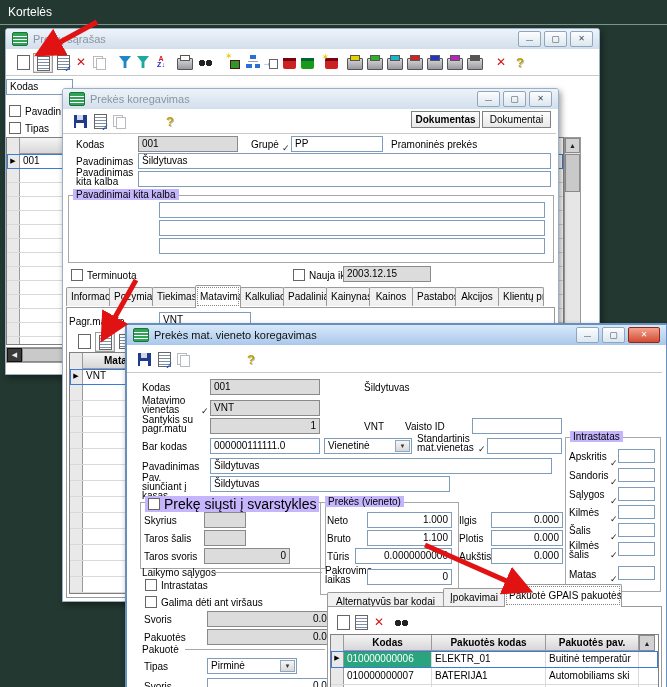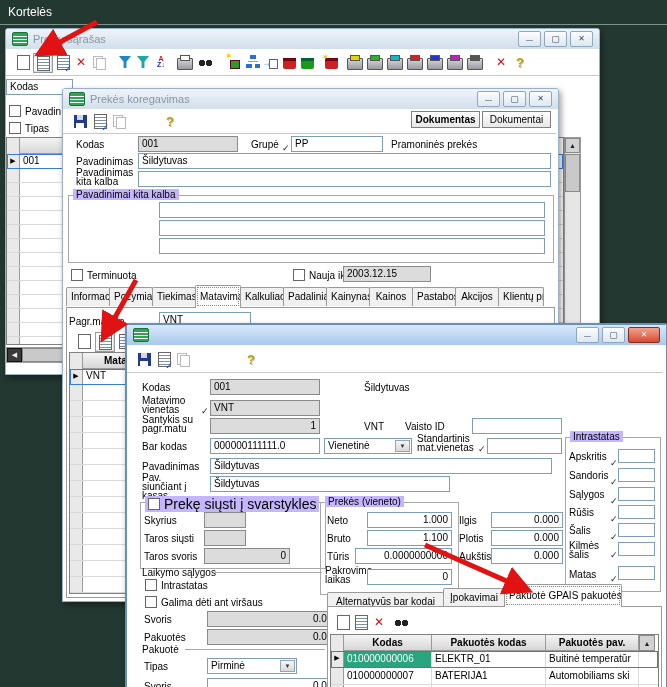--- a/index.html
+++ b/index.html
@@ -421,20 +421,21 @@
       <div class="gr" style="height:15px">
           <span class="mk"></span>
           <span class="gc" style="width:80px"></span>
         </div>
     </div>
   </div>
 
   <div class="win act" style="left:125px;top:323px;width:539px;height:395px">
     <div class="tbr act">
       <span class="appic"></span>
+      <span>Prekės mat. vieneto koregavimas</span>
       <span class="wbtns">
         <span class="wbtn g-min"></span>
         <span class="wbtn g-max"></span>
         <span class="wbtn red g-close"></span>
       </span>
     </div>
     <div class="tbi" style="left:8px;top:25px">
         <span class="ic-floppy"></span>
       </div>
     <div class="tbi" style="left:28px;top:25px">
@@ -472,21 +473,21 @@
     <div class="lbl lbl2" style="left:15px;top:148px;width:60px">Pav. siunčiant į kasas</div>
     <div class="fld" style="left:83px;top:151px;width:240px">Šildytuvas</div>
 
     <div class="gb" style="left:13px;top:177px;width:184px;height:65px">
       <span class="leg legcb" style="font-size:14px">
           <span>Prekę siųsti į svarstykles</span>
         </span>
     </div>
     <div class="lbl" style="left:17px;top:190px">Skyrius</div>
     <div class="fld ro" style="left:77px;top:187px;width:42px"></div>
-    <div class="lbl" style="left:17px;top:208px">Taros siųsti</div>
+    <div class="lbl" style="left:17px;top:208px">Taros šalis</div>
     <div class="fld ro" style="left:77px;top:205px;width:42px"></div>
     <div class="lbl" style="left:17px;top:226px">Taros svoris</div>
     <div class="fld ro num" style="left:77px;top:223px;width:86px">0</div>
 
     <div class="gb" style="left:193px;top:177px;width:137px;height:91px">
       <span class="leg">Prekės (vieneto)</span>
     </div>
     <div class="lbl" style="left:200px;top:190px">Neto</div>
     <div class="fld num" style="left:240px;top:187px;width:85px">1.000</div>
     <div class="lbl" style="left:200px;top:208px">Bruto</div>
@@ -508,21 +509,21 @@
     </div>
     <div class="lbl" style="left:442px;top:126px">Apskritis</div>
     <div class="chk" style="left:483px;top:134px">✓</div>
     <div class="fld" style="left:491px;top:124px;width:37px;height:14px"></div>
     <div class="lbl" style="left:442px;top:145px">Sandoris</div>
     <div class="chk" style="left:483px;top:153px">✓</div>
     <div class="fld" style="left:491px;top:143px;width:37px;height:14px"></div>
     <div class="lbl" style="left:442px;top:164px">Sąlygos</div>
     <div class="chk" style="left:483px;top:172px">✓</div>
     <div class="fld" style="left:491px;top:162px;width:37px;height:14px"></div>
-    <div class="lbl" style="left:442px;top:182px">Rūšis</div>
+    <div class="lbl" style="left:442px;top:182px">Kilmės</div>
     <div class="chk" style="left:483px;top:190px">✓</div>
     <div class="fld" style="left:491px;top:180px;width:37px;height:14px"></div>
     <div class="lbl" style="left:442px;top:200px">Šalis</div>
     <div class="chk" style="left:483px;top:208px">✓</div>
     <div class="fld" style="left:491px;top:198px;width:37px;height:14px"></div>
     <div class="lbl lbl2" style="left:442px;top:216px;width:38px">Kilmės šalis</div>
     <div class="chk" style="left:483px;top:226px">✓</div>
     <div class="fld" style="left:491px;top:217px;width:37px;height:14px"></div>
     <div class="lbl" style="left:442px;top:244px">Matas</div>
     <div class="chk" style="left:483px;top:250px">✓</div>

